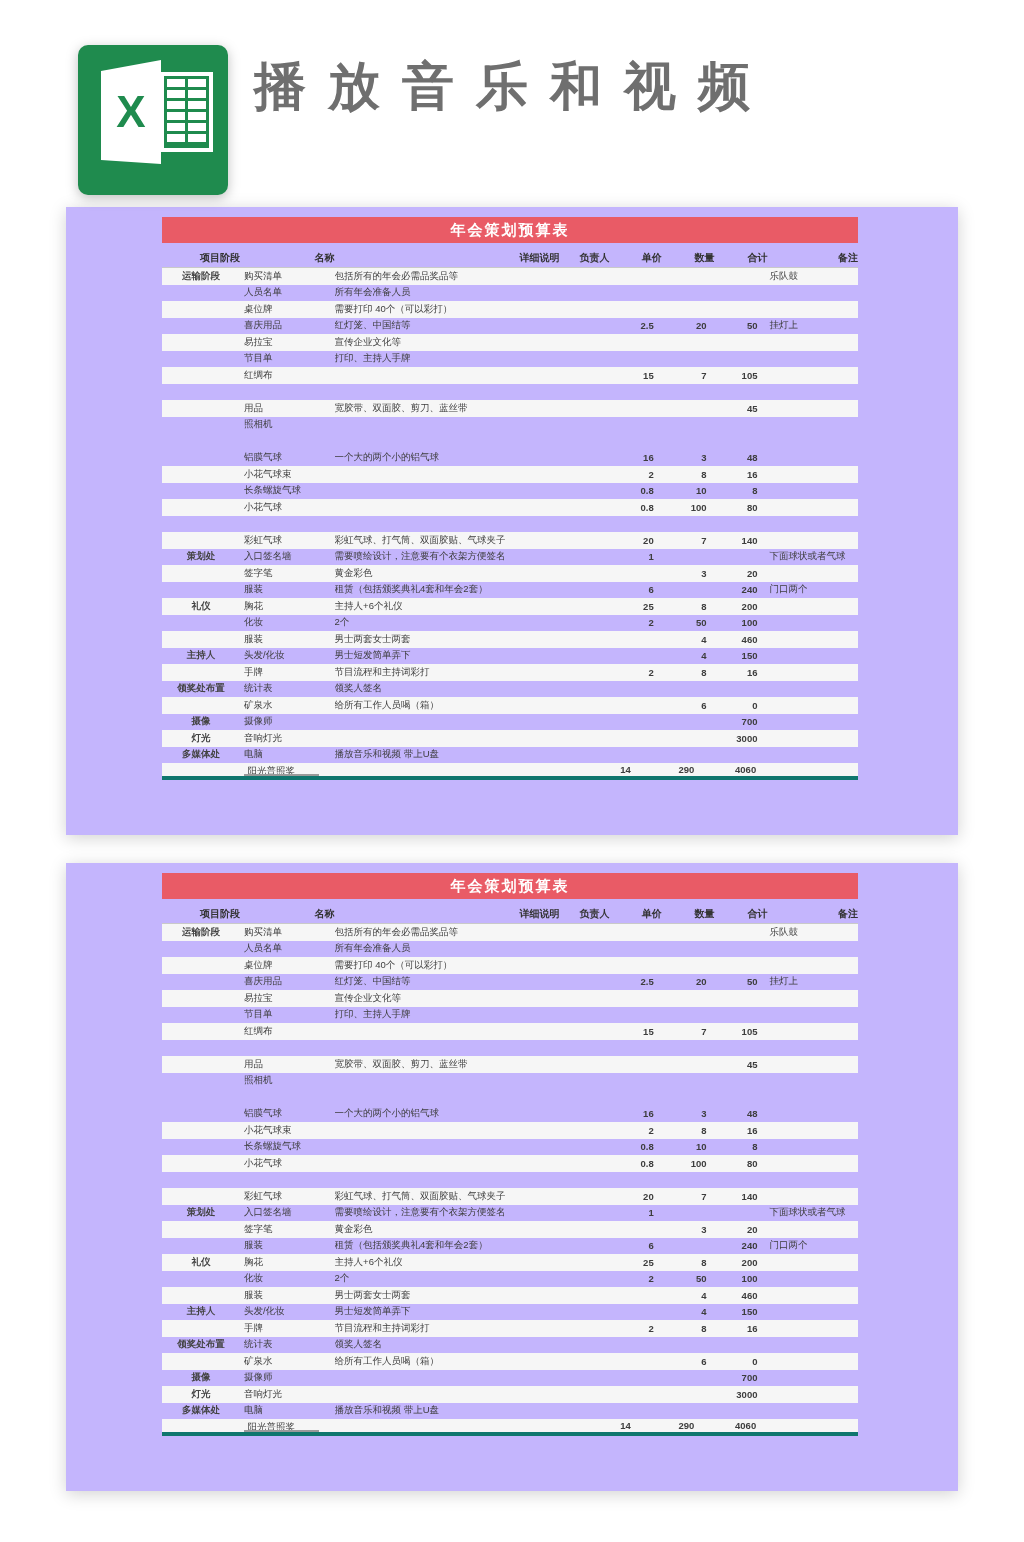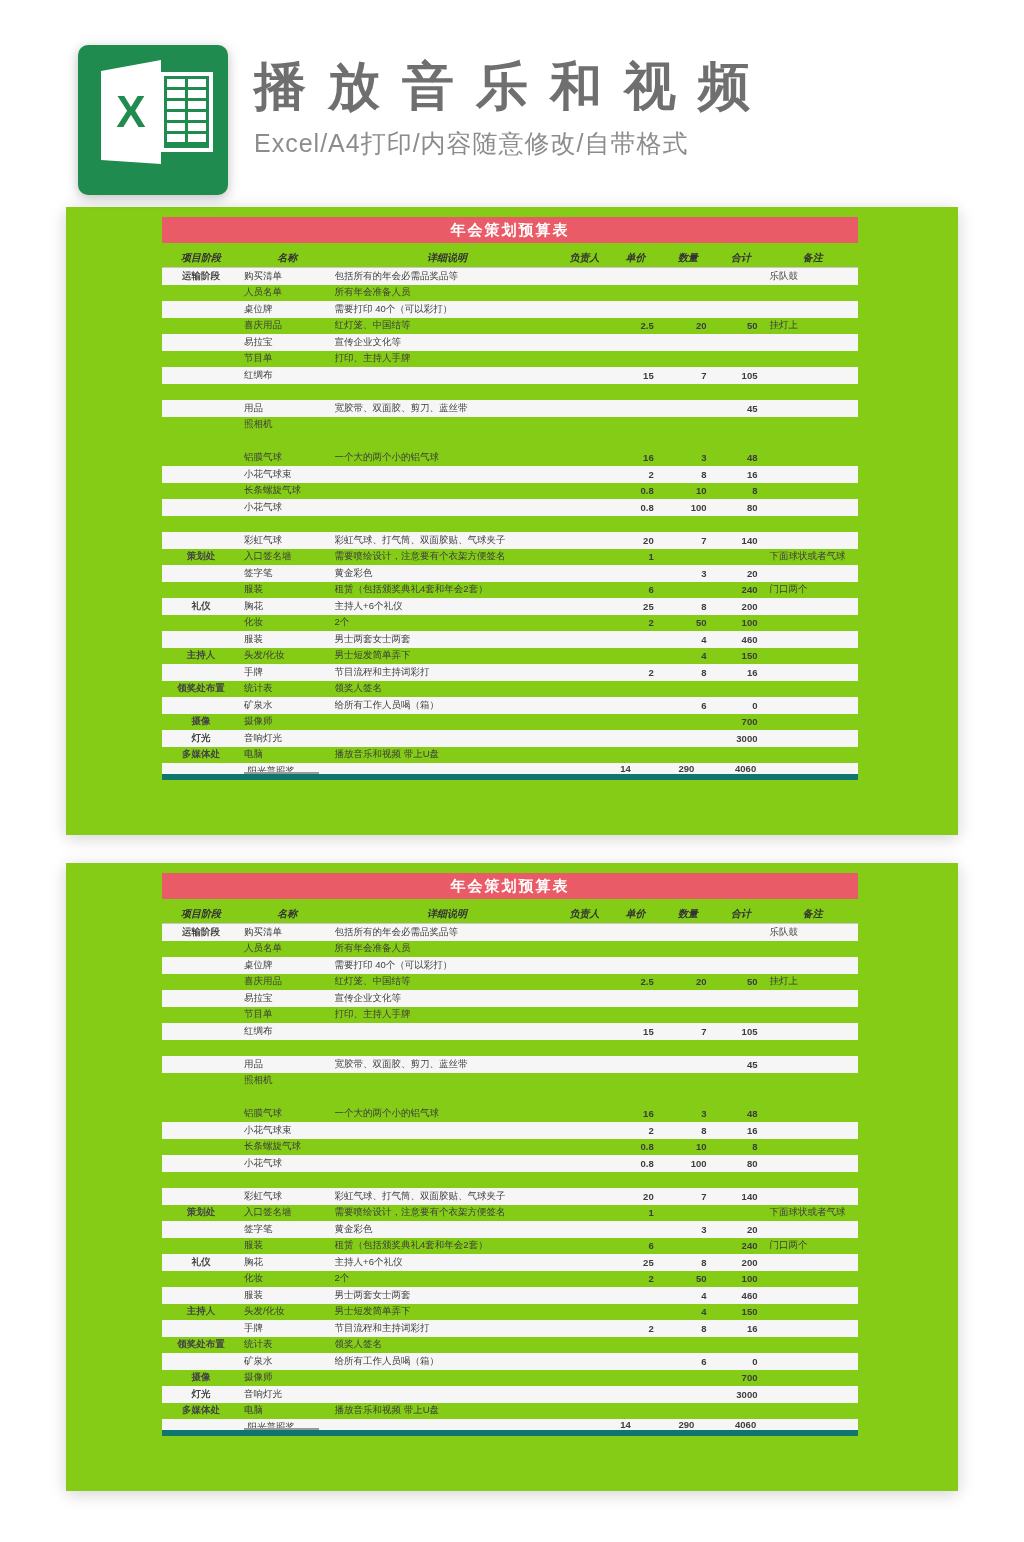--- a/index.html
+++ b/index.html
@@ -19,56 +19,56 @@
   .main-title {
     font-family:"Liberation Serif","DejaVu Serif",serif;
     font-size:52px; font-weight:bold; color:#6f6f6f;
     letter-spacing:22px; white-space:nowrap; line-height:1.15;
   }
   .sub-title { margin-top:10px; font-size:25px; color:#8c8c8c; letter-spacing:1px; }
 
   
   .panel {
     width:892px; margin:0 0 28px 66px; height:628px;
-    background:#84cc16;
+    background:#c4b5fd;
     box-shadow:0 3px 16px rgba(0,0,0,.18);
     overflow:hidden;
   }
   .panel-1 { margin-top:12px; }
 
   .sheet { margin:10px 100px 0 96px; }
   .banner {
     height:26px; line-height:26px; text-align:center;
     background:#e95b66; color:#ffffff;
     font-size:15px; font-weight:bold; letter-spacing:2px;
     font-family:"Liberation Serif","DejaVu Serif",serif;
   }
   .head-row {
     display:flex; height:20px; align-items:center; margin-top:5px;
     font-size:10px; font-weight:bold; color:#333333;
     border-bottom:1px solid #c9c9c9;
   }
-  .th { text-align:center;font-style:italic; }
+  .th { text-align:right; }
   .col-0{width:11.2%}.col-1{width:13.6%}.col-2{width:32.3%}.col-3{width:7.2%}
   .col-4{width:7.5%}.col-5{width:7.6%}.col-6{width:7.6%}.col-7{width:13%}
 
   .tbody { }
   .tr { display:flex; height:16.5px; align-items:center; font-size:9.5px; }
   .tbody .tr:nth-child(odd):not(.blank) { background:#f6f6f6; }
   .td { overflow:hidden; white-space:nowrap; }
   .c-stage { width:11.2%; text-align:center; font-weight:bold; color:#444; }
   .c-name  { width:13.6%; padding-left:4px; }
   .c-desc  { width:32.3%; }
   .c-owner { width:7.2%; text-align:center; }
   .c-price { width:7.5%; text-align:right; padding-right:8px; font-weight:bold; }
   .c-qty   { width:7.6%; text-align:right; padding-right:8px; font-weight:bold; }
   .c-total { width:7.6%; text-align:right; padding-right:10px; font-weight:bold; }
   .c-note  { width:13%; padding-left:2px; }
   .bold-desc .c-desc { font-weight:normal; }
-  .last-row { border-bottom:6px solid #0f766e;gap:20px; }
+  .last-row { border-bottom:4px solid #0f766e;gap:20px; }
   .last-row .c-name { border-bottom:2px solid #9a9a9a; height:100%; line-height:16px; }
 </style>
 </head>
 <body>
 
 <header class="top-header">
   <div class="logo-wrap">
     <svg width="150" height="150" viewBox="0 0 150 150" xmlns="http://www.w3.org/2000/svg">
       <rect width="150" height="150" rx="10" fill="#1f8b4e"></rect>
       <path d="M23 26 L83 15 L83 119 L23 115 Z" fill="#ffffff"></path>
@@ -85,21 +85,20 @@
           <rect x="110" y="67" width="18" height="8"></rect>
         <rect x="89" y="78" width="18" height="8"></rect>
           <rect x="110" y="78" width="18" height="8"></rect>
         <rect x="89" y="89" width="18" height="8"></rect>
           <rect x="110" y="89" width="18" height="8"></rect>
       </g>
     </svg>
   </div>
   <div class="title-block">
     <div class="main-title">播放音乐和视频</div>
-    <div class="sub-title">Excel/A4打印/内容随意修改/自带格式</div>
   </div>
 </header>
 
 <section class="panel panel-1">
   <div class="sheet">
     <div class="banner">年会策划预算表</div>
     <div class="head-row">
         <div class="th col-0">项目阶段</div>
         <div class="th col-1">名称</div>
         <div class="th col-2">详细说明</div>

